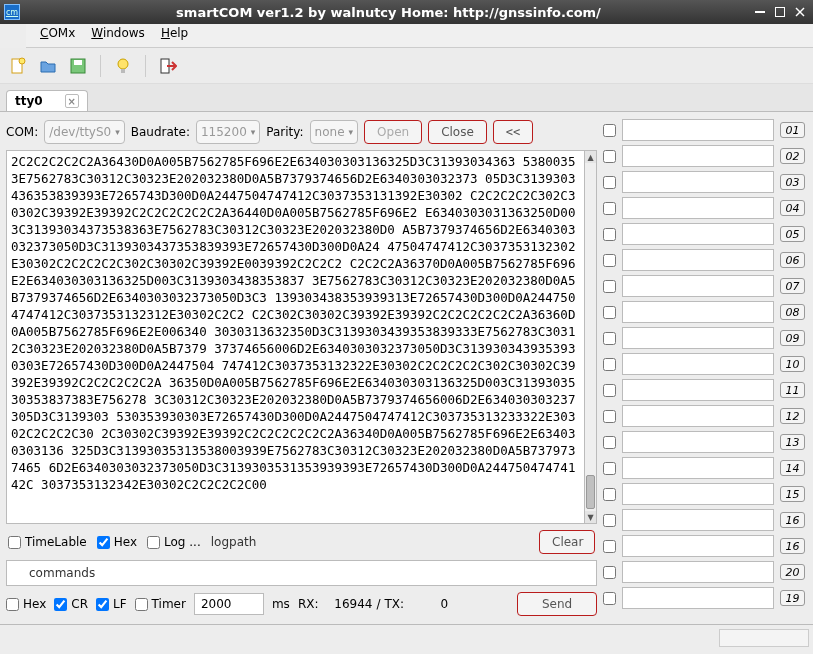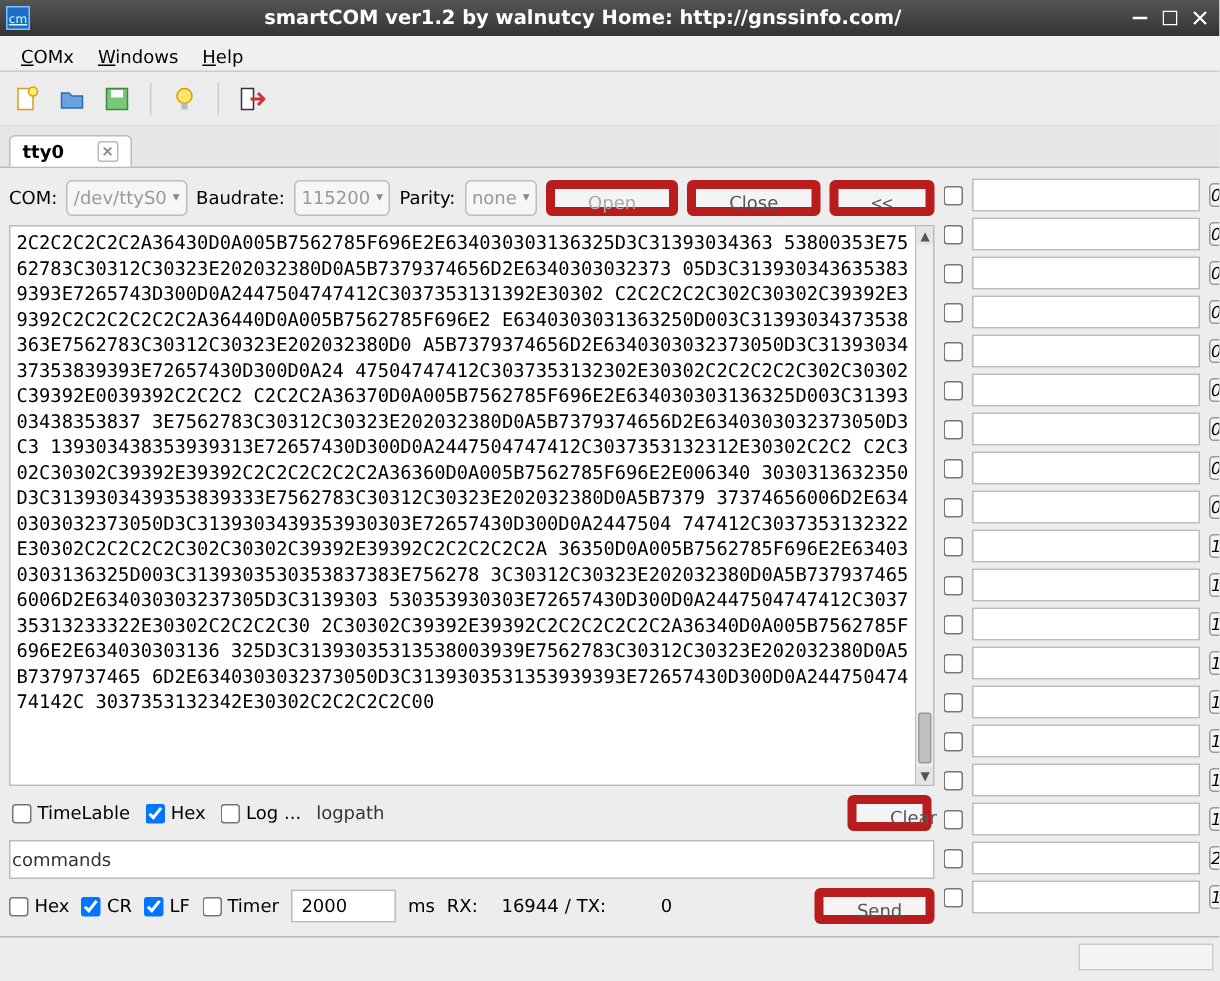--- a/index.html
+++ b/index.html
@@ -5,21 +5,21 @@
 * { box-sizing: border-box; margin: 0; padding: 0; font-family: "DejaVu Sans", sans-serif; font-size: 12px; }
 body { background: #ededed; width: 813px; height: 654px; overflow: hidden; }
 
 
 .titlebar { height: 24px; background: linear-gradient(#555,#333); color: #fff; display: flex; align-items: center; padding: 0 4px; }
 .titlebar .app-icon { width: 16px; height: 16px; background: #1a6ec8; border: 1px solid #7fbfff; margin-right: 8px; display: flex; align-items: center; justify-content: center; font-size: 8px; color: #cfe; text-decoration: underline; }
 .titlebar .title { flex: 1; text-align: center; font-weight: bold; font-size: 13px; }
 .titlebar .win-btn { width: 18px; height: 16px; margin-left: 2px; display: flex; align-items: center; justify-content: center; color: #fff; cursor: pointer; }
 
 
-.menubar { height: 24px; background: #f0f0f0; border-bottom: 1px solid #ccc; display: flex; align-items: flex-end; padding: 0 6px; }
+.menubar { height: 24px; background: #f0f0f0; border-bottom: 1px solid #ccc; display: flex; align-items: flex-start; padding: 0 6px; margin-left: 26px; }
 .menubar .menu-item { padding: 2px 8px; cursor: pointer; }
 .menubar .menu-item u { text-decoration: underline; }
 
 
 .toolbar { height: 36px; background: #ececec; display: flex; align-items: center; padding: 0 6px; gap: 6px; border-bottom: 1px solid #ddd; }
 .toolbar .tb-btn { width: 24px; height: 24px; display: flex; align-items: center; justify-content: center; cursor: pointer; border-radius: 3px; }
 .toolbar .sep { width: 1px; height: 22px; background: #ccc; margin: 0 4px; }
 
 
 .tabstrip { height: 28px; background: #e6e6e6; display: flex; align-items: flex-end; padding: 0 6px; border-bottom: 1px solid #bbb; }
@@ -29,41 +29,41 @@
 
 .main { display: flex; height: 512px; }
 
 .left-pane { flex: 1; display: flex; flex-direction: column; padding: 6px; gap: 4px; }
 
 
 .com-row { display: flex; align-items: center; gap: 6px; height: 28px; }
 .com-row label { font-size: 12px; }
 .combo { display: inline-flex; align-items: center; border: 1px solid #bbb; border-radius: 4px; background: #f6f6f6; height: 24px; padding: 0 4px; color: #999; }
 .combo .arrow { margin-left: 4px; font-size: 9px; color: #888; }
-.btn { border: 6px solid #b91c1c; border-radius: 4px; background: #f4f4f4; padding: 2px 22px; height: 24px; cursor: pointer; color: #555; }
+.btn { border: 1px solid #b91c1c; border-radius: 4px; background: #f4f4f4; padding: 2px 12px; height: 24px; cursor: pointer; color: #555; }
 .btn-disabled { color: #aaa; }
 .arrow-btn { font-family: monospace; }
 
 
 .hex-wrapper { position: relative; flex: 1; display: flex; }
 .hex-output { flex: 1; border: 1px solid #bbb; background: #fff; font-family: "DejaVu Sans Mono", monospace; font-size: 12.5px; line-height: 17px; padding: 2px 4px; overflow: hidden; word-break: break-all; }
 .vscroll { width: 12px; border: 1px solid #bbb; border-left: none; background: #efefef; position: relative; }
 .vscroll .up, .vscroll .down { position: absolute; left: 0; right: 0; height: 12px; background: #e4e4e4; display: flex; align-items: center; justify-content: center; font-size: 8px; color: #555; }
 .vscroll .up { top: 0; } .vscroll .down { bottom: 0; }
 .vscroll .thumb { position: absolute; left: 1px; right: 1px; height: 34px; bottom: 14px; background: #c0c0c0; border: 1px solid #999; border-radius: 2px; }
 
 
 .clear-row { display: flex; align-items: center; gap: 10px; height: 28px; padding: 0 2px; }
 .clear-row .flex { flex: 1; }
 .chk { display: inline-flex; align-items: center; gap: 4px; }
 .chk input { width: 13px; height: 13px; }
 .logpath { color: #333; }
 
 
-.cmd-input { height: 26px; border: 1px solid #bbb; background: #fff; padding: 3px 1px; color: #333; }
+.cmd-input { height: 26px; border: 1px solid #bbb; background: #fff; padding: 3px 22px; color: #333; }
 
 
 .send-row { display: flex; align-items: center; gap: 8px; height: 28px; }
 .timer-input { width: 70px; height: 22px; border: 1px solid #bbb; background: #fff; padding: 0 6px; }
 .stats { display: flex; gap: 4px; align-items: center; }
 
 
 .right-pane { width: 210px; padding: 6px 8px 6px 0; overflow: hidden; }
 .cmd-row { display: flex; align-items: center; gap: 6px; margin-bottom: 2px; height: 24px; }
 .cmd-row input[type=checkbox] { width: 13px; height: 13px; }

